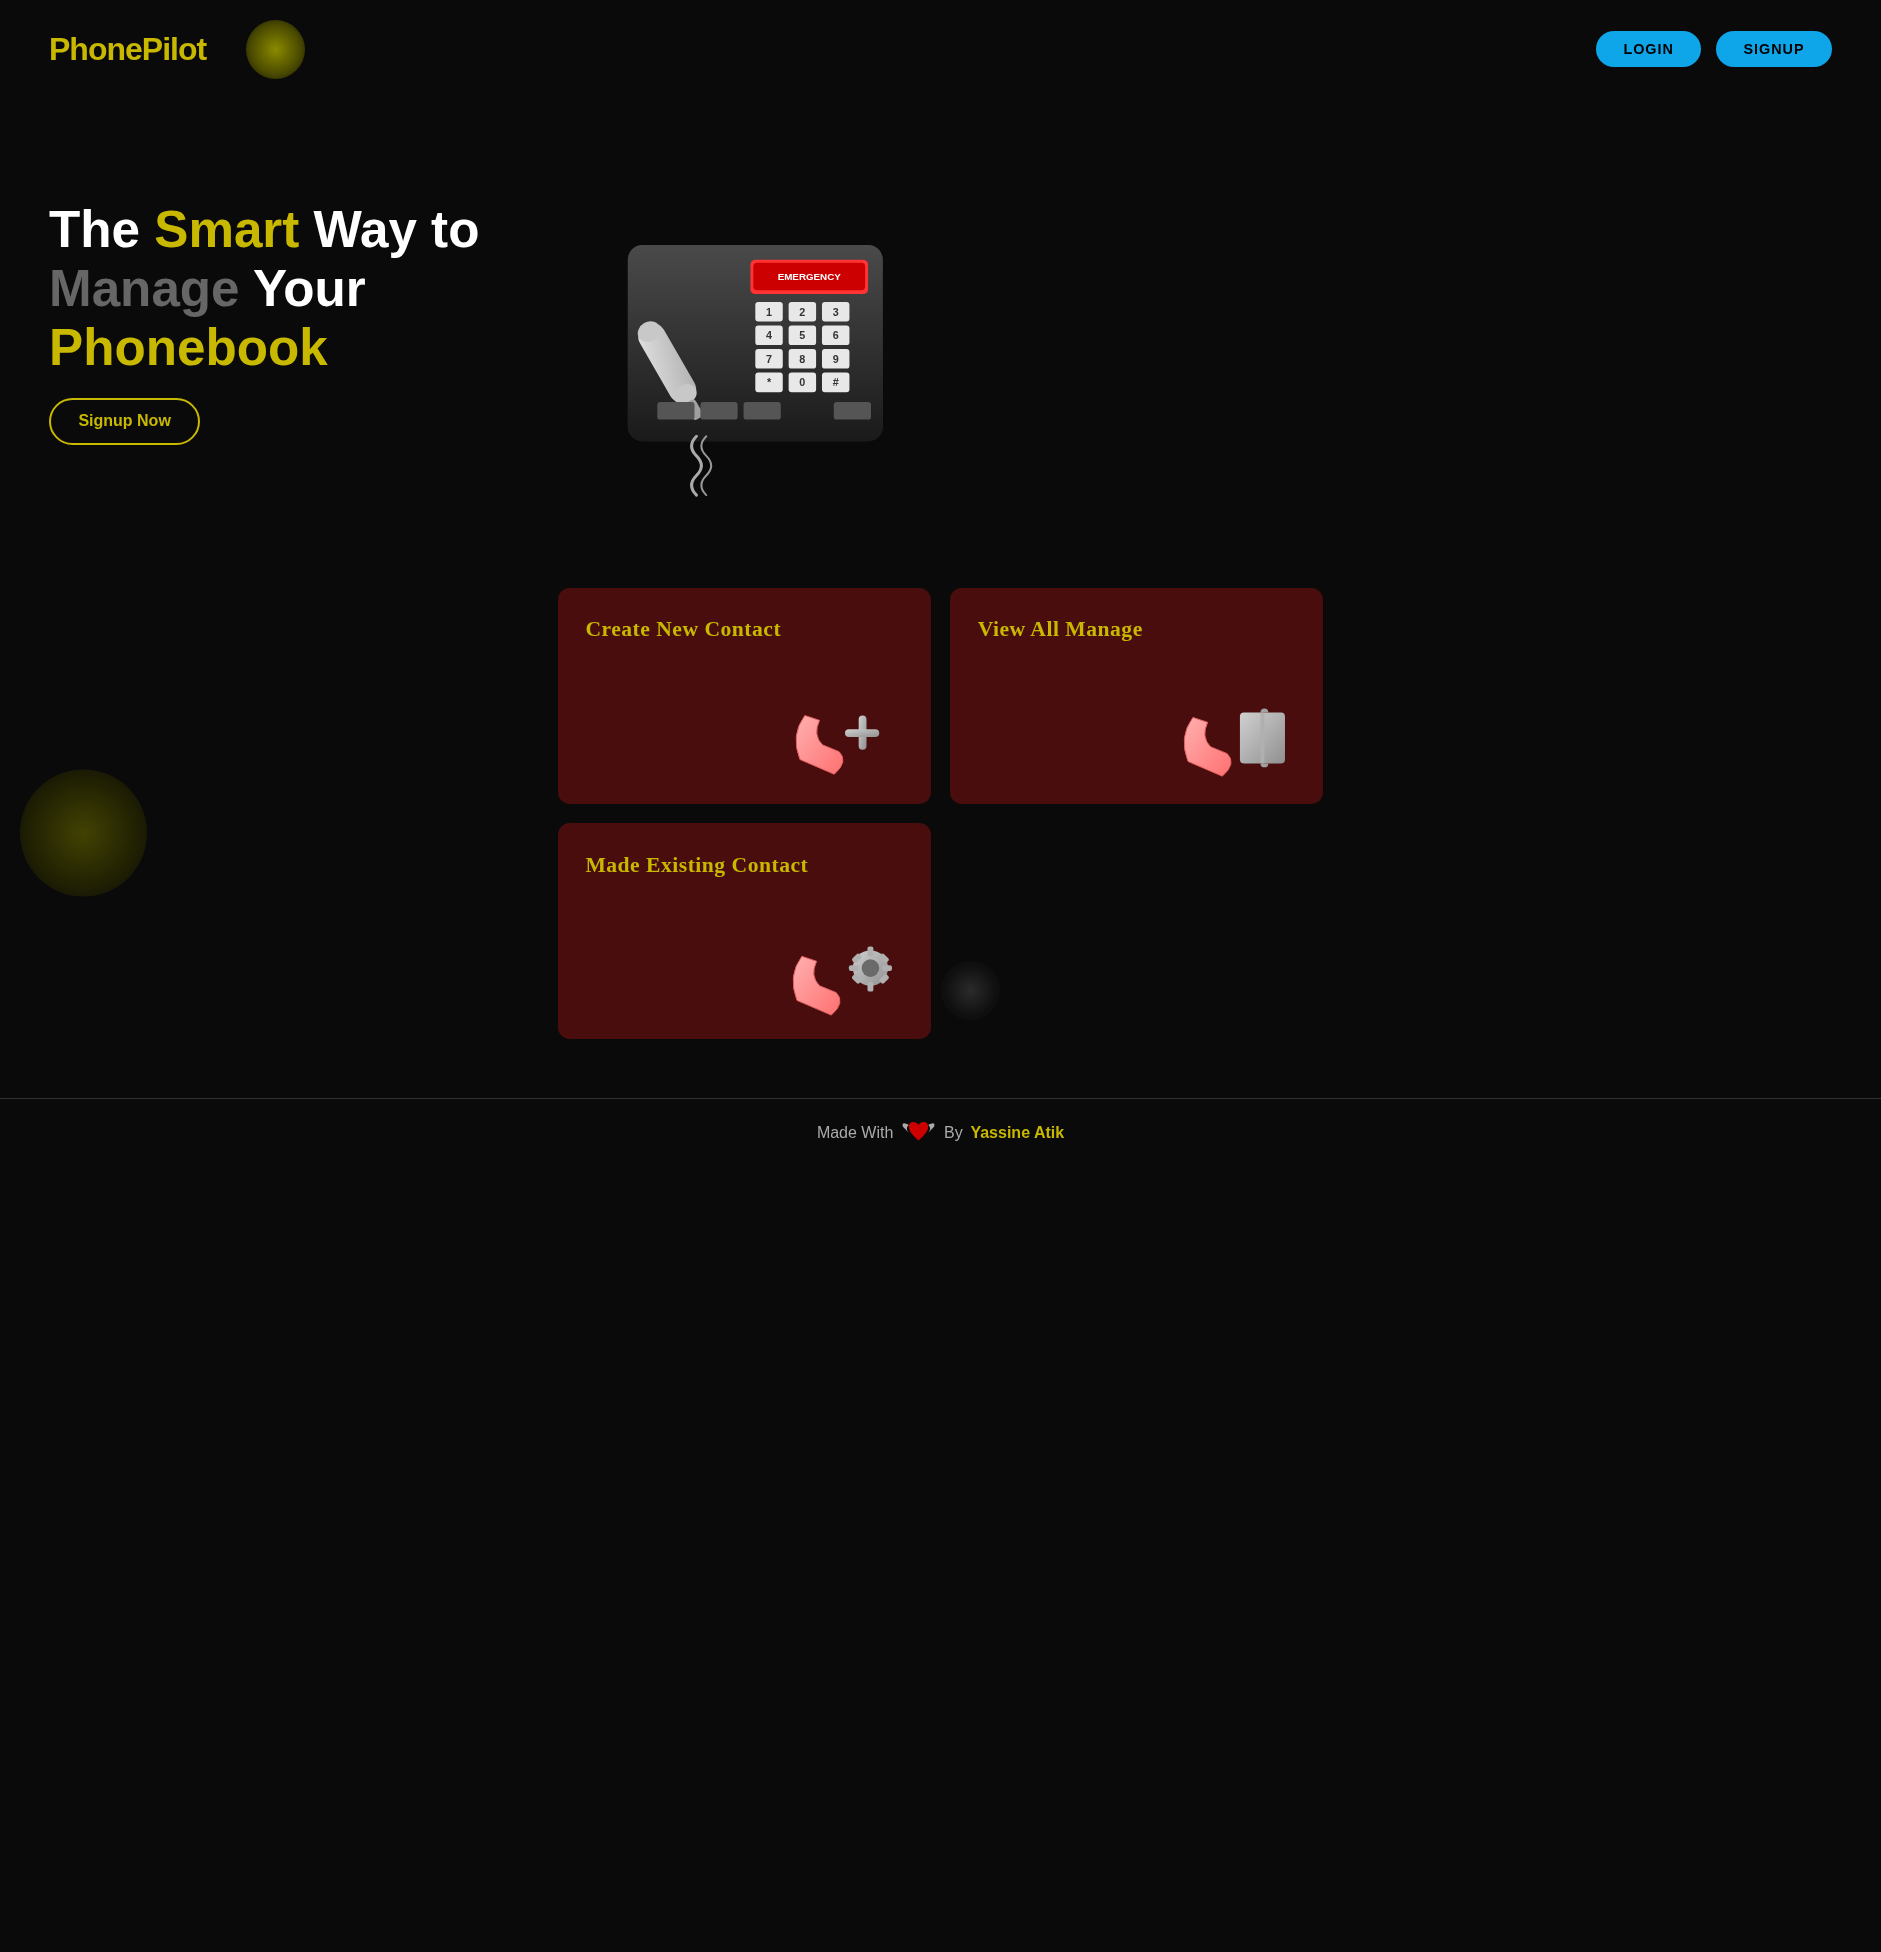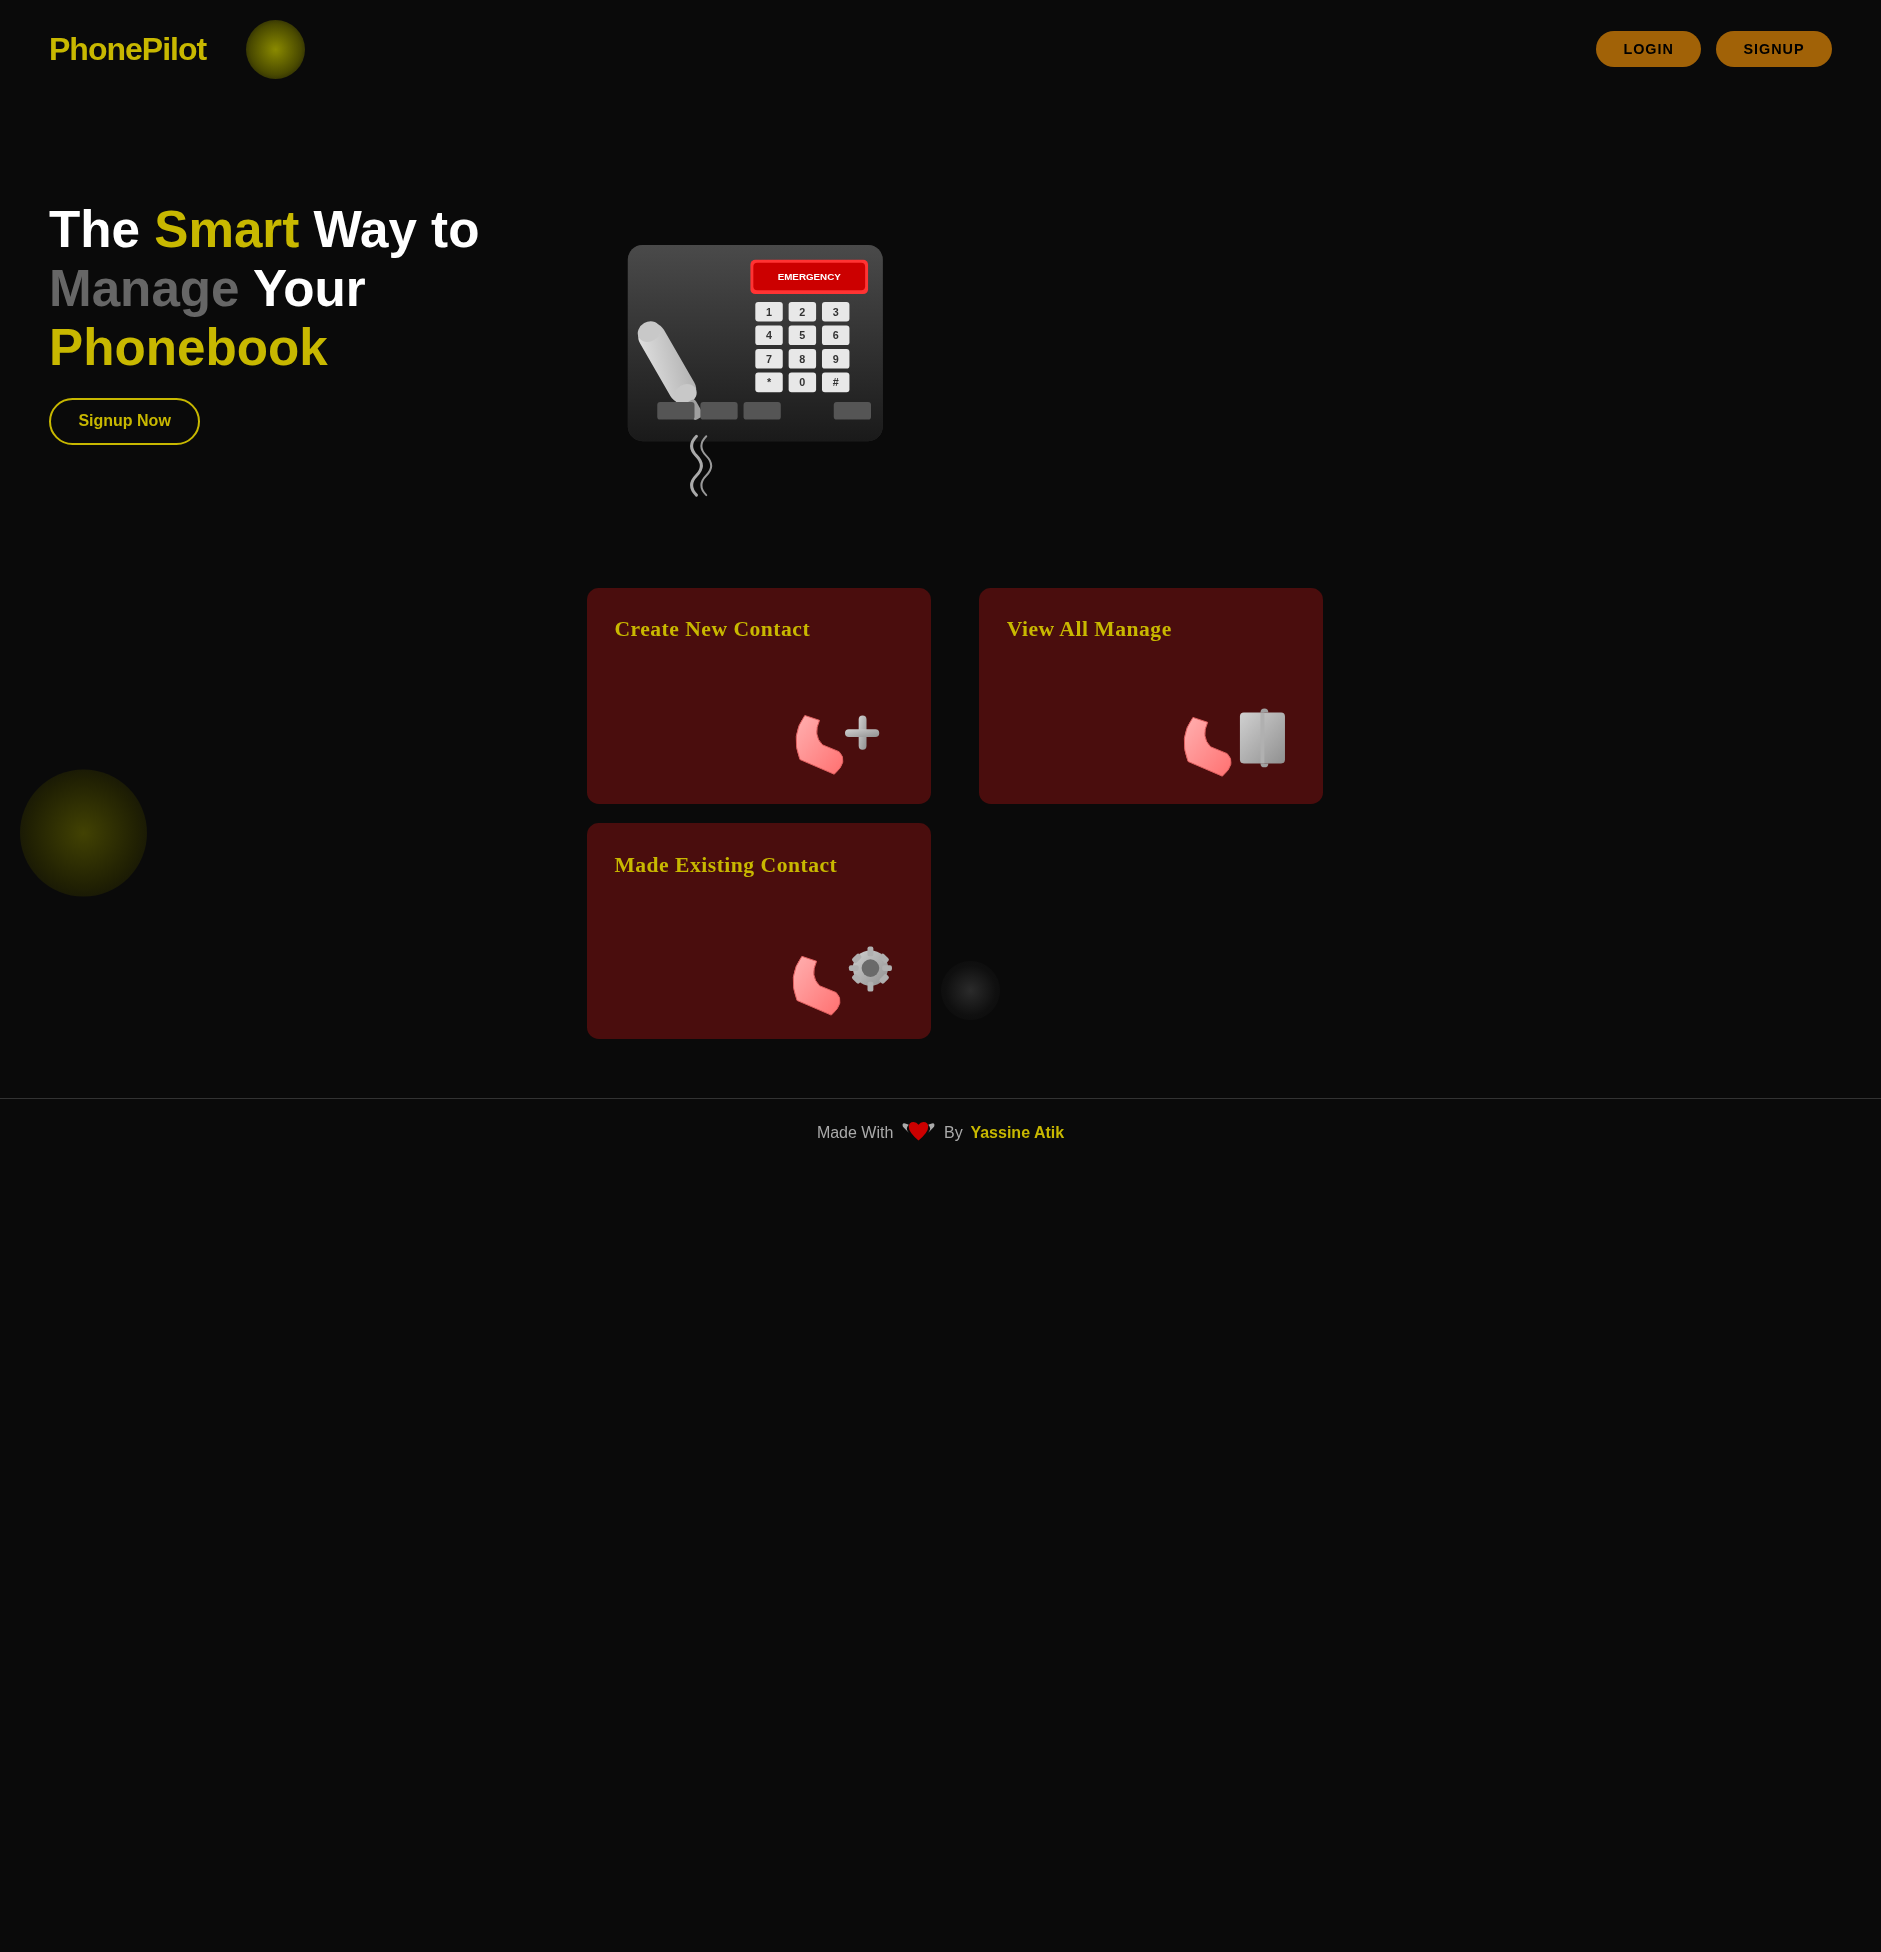--- a/index.html
+++ b/index.html
@@ -33,21 +33,21 @@
     }
 
     .nav-btn {
       padding: 9.8px 27.4px;
       border-radius: 49px;
       border: none;
       font-size: 0.9rem;
       font-weight: 700;
       letter-spacing: 1px;
       cursor: pointer;
-      background-color: #a16207;
+      background-color: #0ea5e9;
       color: #000;
     }
 
     
     .hero {
       display: flex;
       align-items: center;
       padding: 39px 49px 59px;
       position: relative;
     }
@@ -143,21 +143,20 @@
     .feature-card {
       background-color: #4a0d0d;
       border-radius: 11.8px;
       padding: 27.4px 27.4px 19.6px;
       cursor: pointer;
       transition: transform 0.2s, background-color 0.2s;
       min-height: 216px;
       display: flex;
       flex-direction: column;
       justify-content: space-between;
-      margin-left: 29px;
     }
 
     .feature-card-title {
       font-size: 1.35rem;
       font-weight: 700;
       color: #c8b800;
       font-family: 'Georgia', serif;
       letter-spacing: 0.5px;
       line-height: 1.3;
     }

